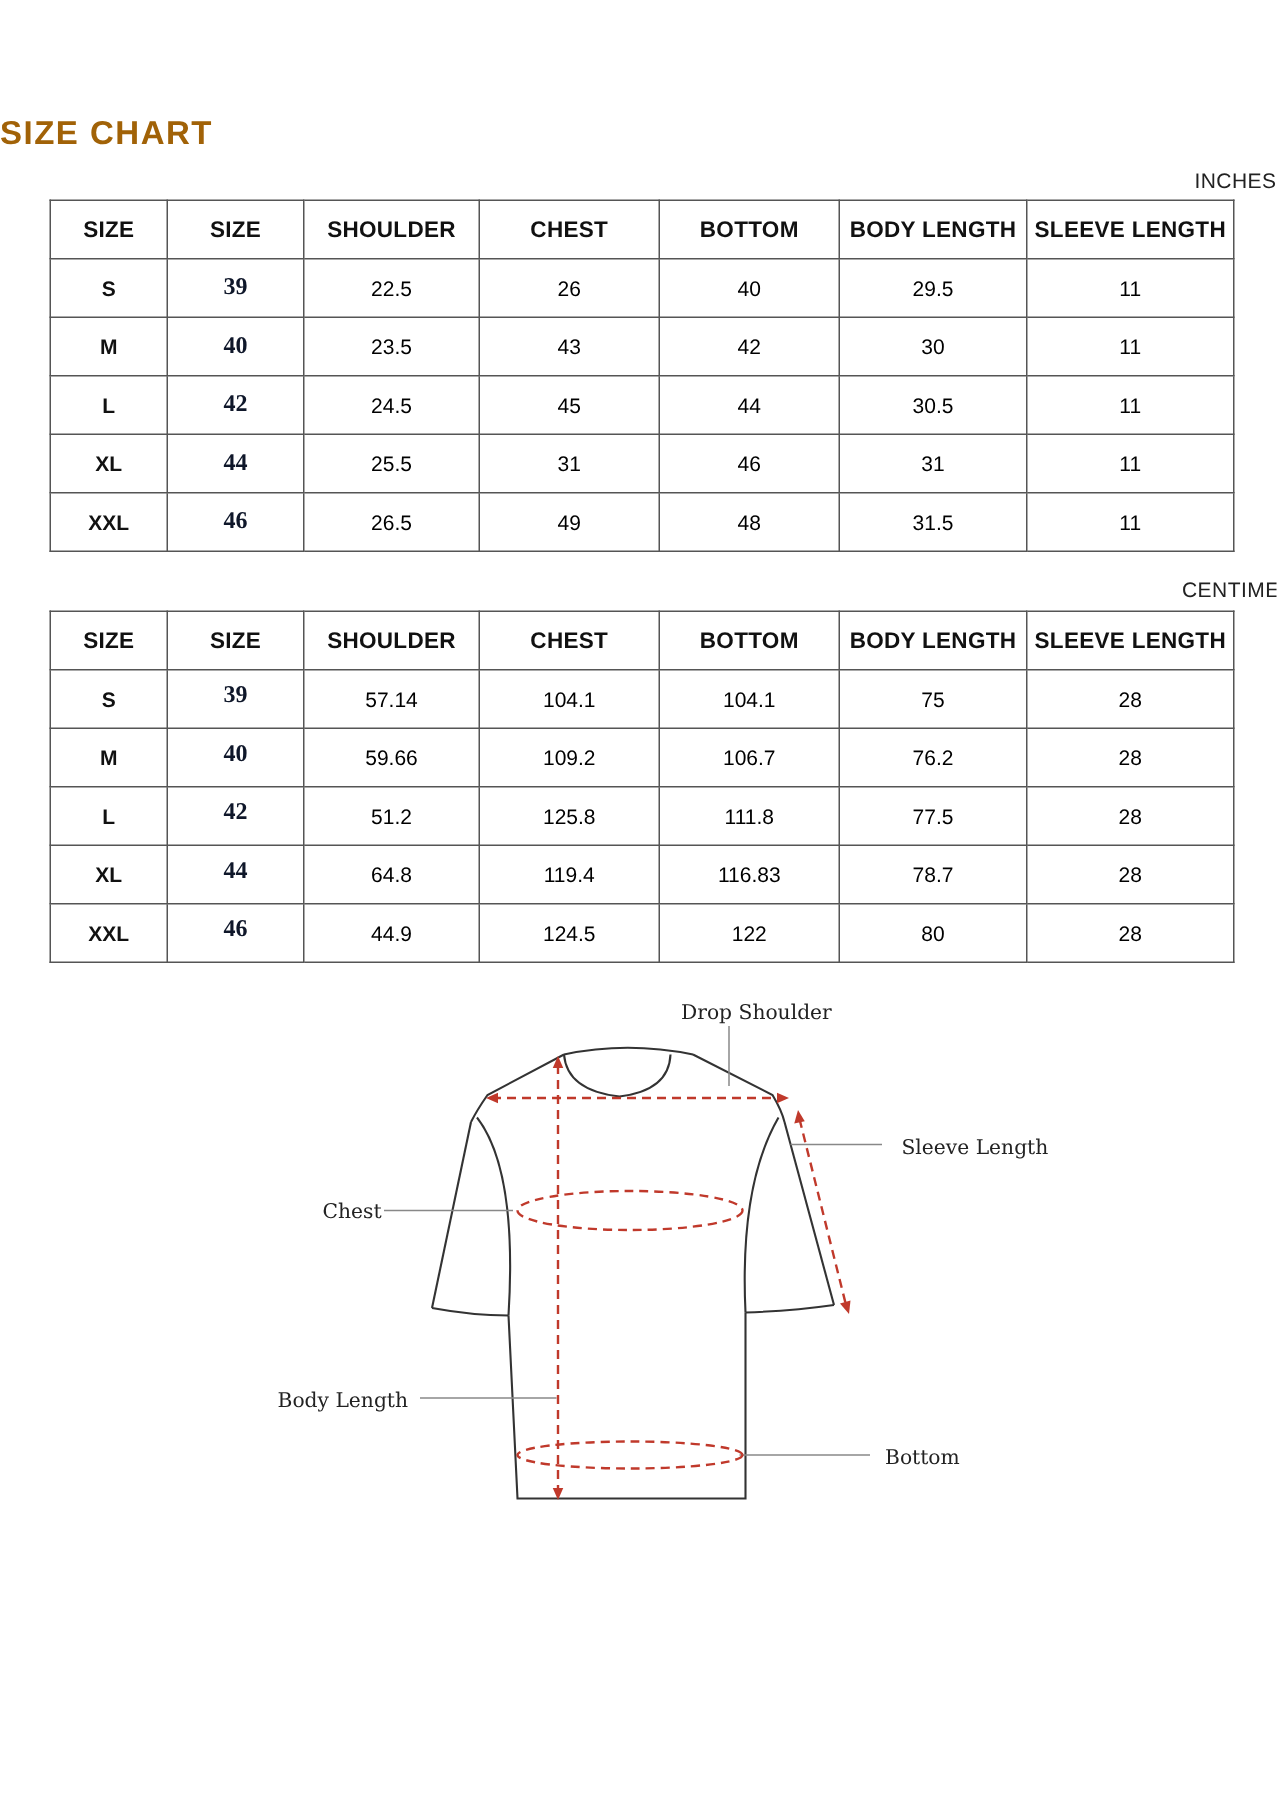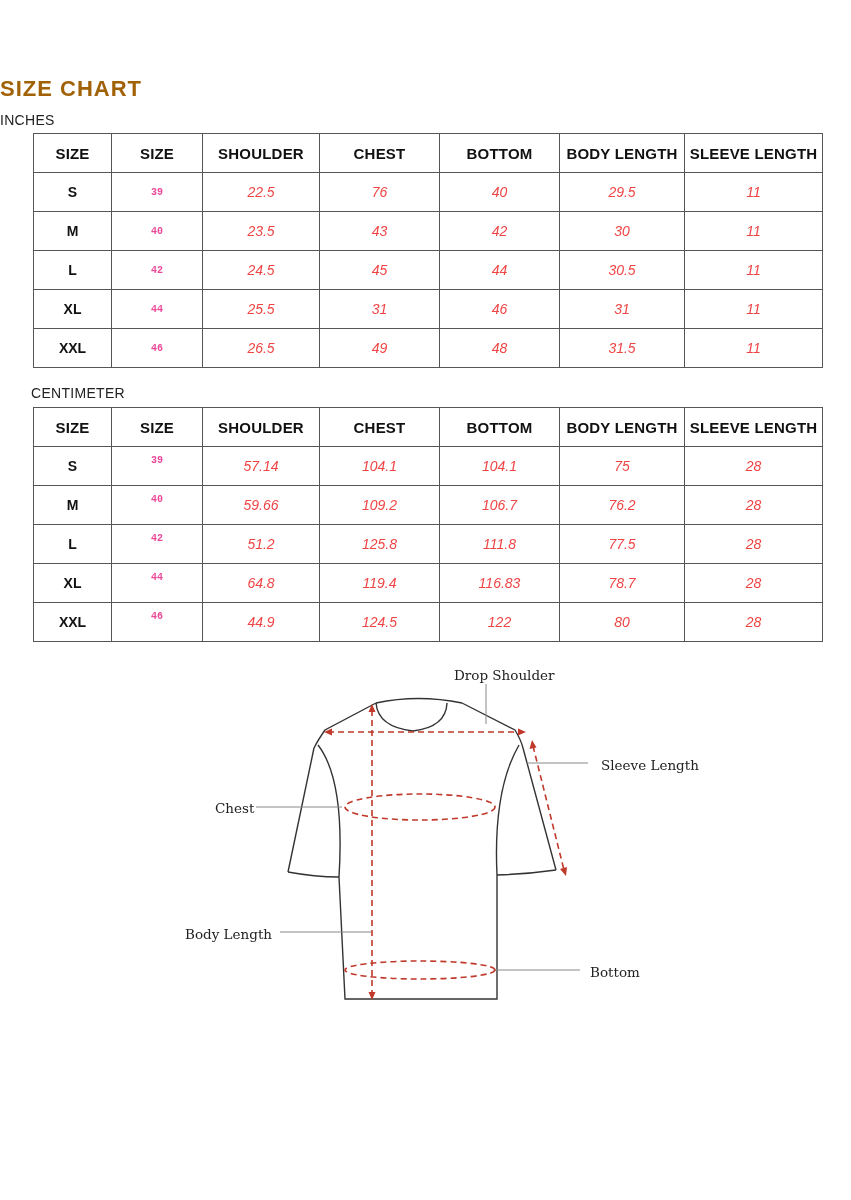--- a/index.html
+++ b/index.html
@@ -1,24 +1,24 @@
 <!DOCTYPE html>
 <html><head>
 <meta charset="utf-8">
 <style>
   html, body { margin:0; padding:0; background:#ffffff; }
   body { width:851px; height:1200px; position:relative; overflow:hidden; font-family:"Liberation Sans", sans-serif; color:#1a1a1a; }
   .title { position:absolute; top:64px; left:0; width:851px; font-size:22px; font-weight:bold; letter-spacing:1px; color:#a16207;margin-top:12px; }
-  .unit-label { position:absolute; left:0; width:851px; text-align:left; font-size:14px; color:#222; letter-spacing:0.3px; }
+  .unit-label { position:absolute; left:0; width:851px; text-align:right; font-size:14px; color:#222; letter-spacing:0.3px; }
   table.chart { position:absolute; left:33px; width:789px; border-collapse:collapse; table-layout:fixed; }
   table.chart td, table.chart th { border:1.5px solid #555; text-align:center; padding:0; height:38px; font-size:14px; }
   table.chart th { font-weight:bold; font-size:15px; color:#111; letter-spacing:0.2px; }
   table.chart td.size { font-weight:bold; color:#111; }
-  table.chart td.num { font-weight:bold; font-size:10px; font-family:Liberation Mono, monospace; color:#ec4899; }
-  table.chart td.val { color:#ef4444;font-style:italic; }
+  table.chart td.num { font-weight:bold; font-size:16px; font-family:Liberation Serif, serif; color:#0f172a; }
+  table.chart td.val { color:#000000; }
   table.cm td.num { vertical-align:top; padding-top:8px; height:30px; }
   .diagram { position:absolute; left:0; top:650px; width:851px; height:370px;text-decoration:underline; }
   .diag-label { position:absolute; font-family:"DejaVu Serif", serif; font-size:13.5px; color:#222; white-space:nowrap; }
 </style>
 </head>
 <body>
 
 <div class="title">SIZE CHART</div>
 
 <div class="unit-label" style="top:112px;">INCHES</div>
@@ -39,21 +39,21 @@
     <th>SHOULDER</th>
     <th>CHEST</th>
     <th>BOTTOM</th>
     <th>BODY LENGTH</th>
     <th>SLEEVE LENGTH</th>
   </tr>
   <tr>
     <td class="size">S</td>
     <td class="num">39</td>
     <td class="val">22.5</td>
-    <td class="val">76</td>
+    <td class="val">26</td>
     <td class="val">40</td>
     <td class="val">29.5</td>
     <td class="val">11</td>
   </tr>
   <tr>
     <td class="size">M</td>
     <td class="num">40</td>
     <td class="val">23.5</td>
     <td class="val">43</td>
     <td class="val">42</td>

